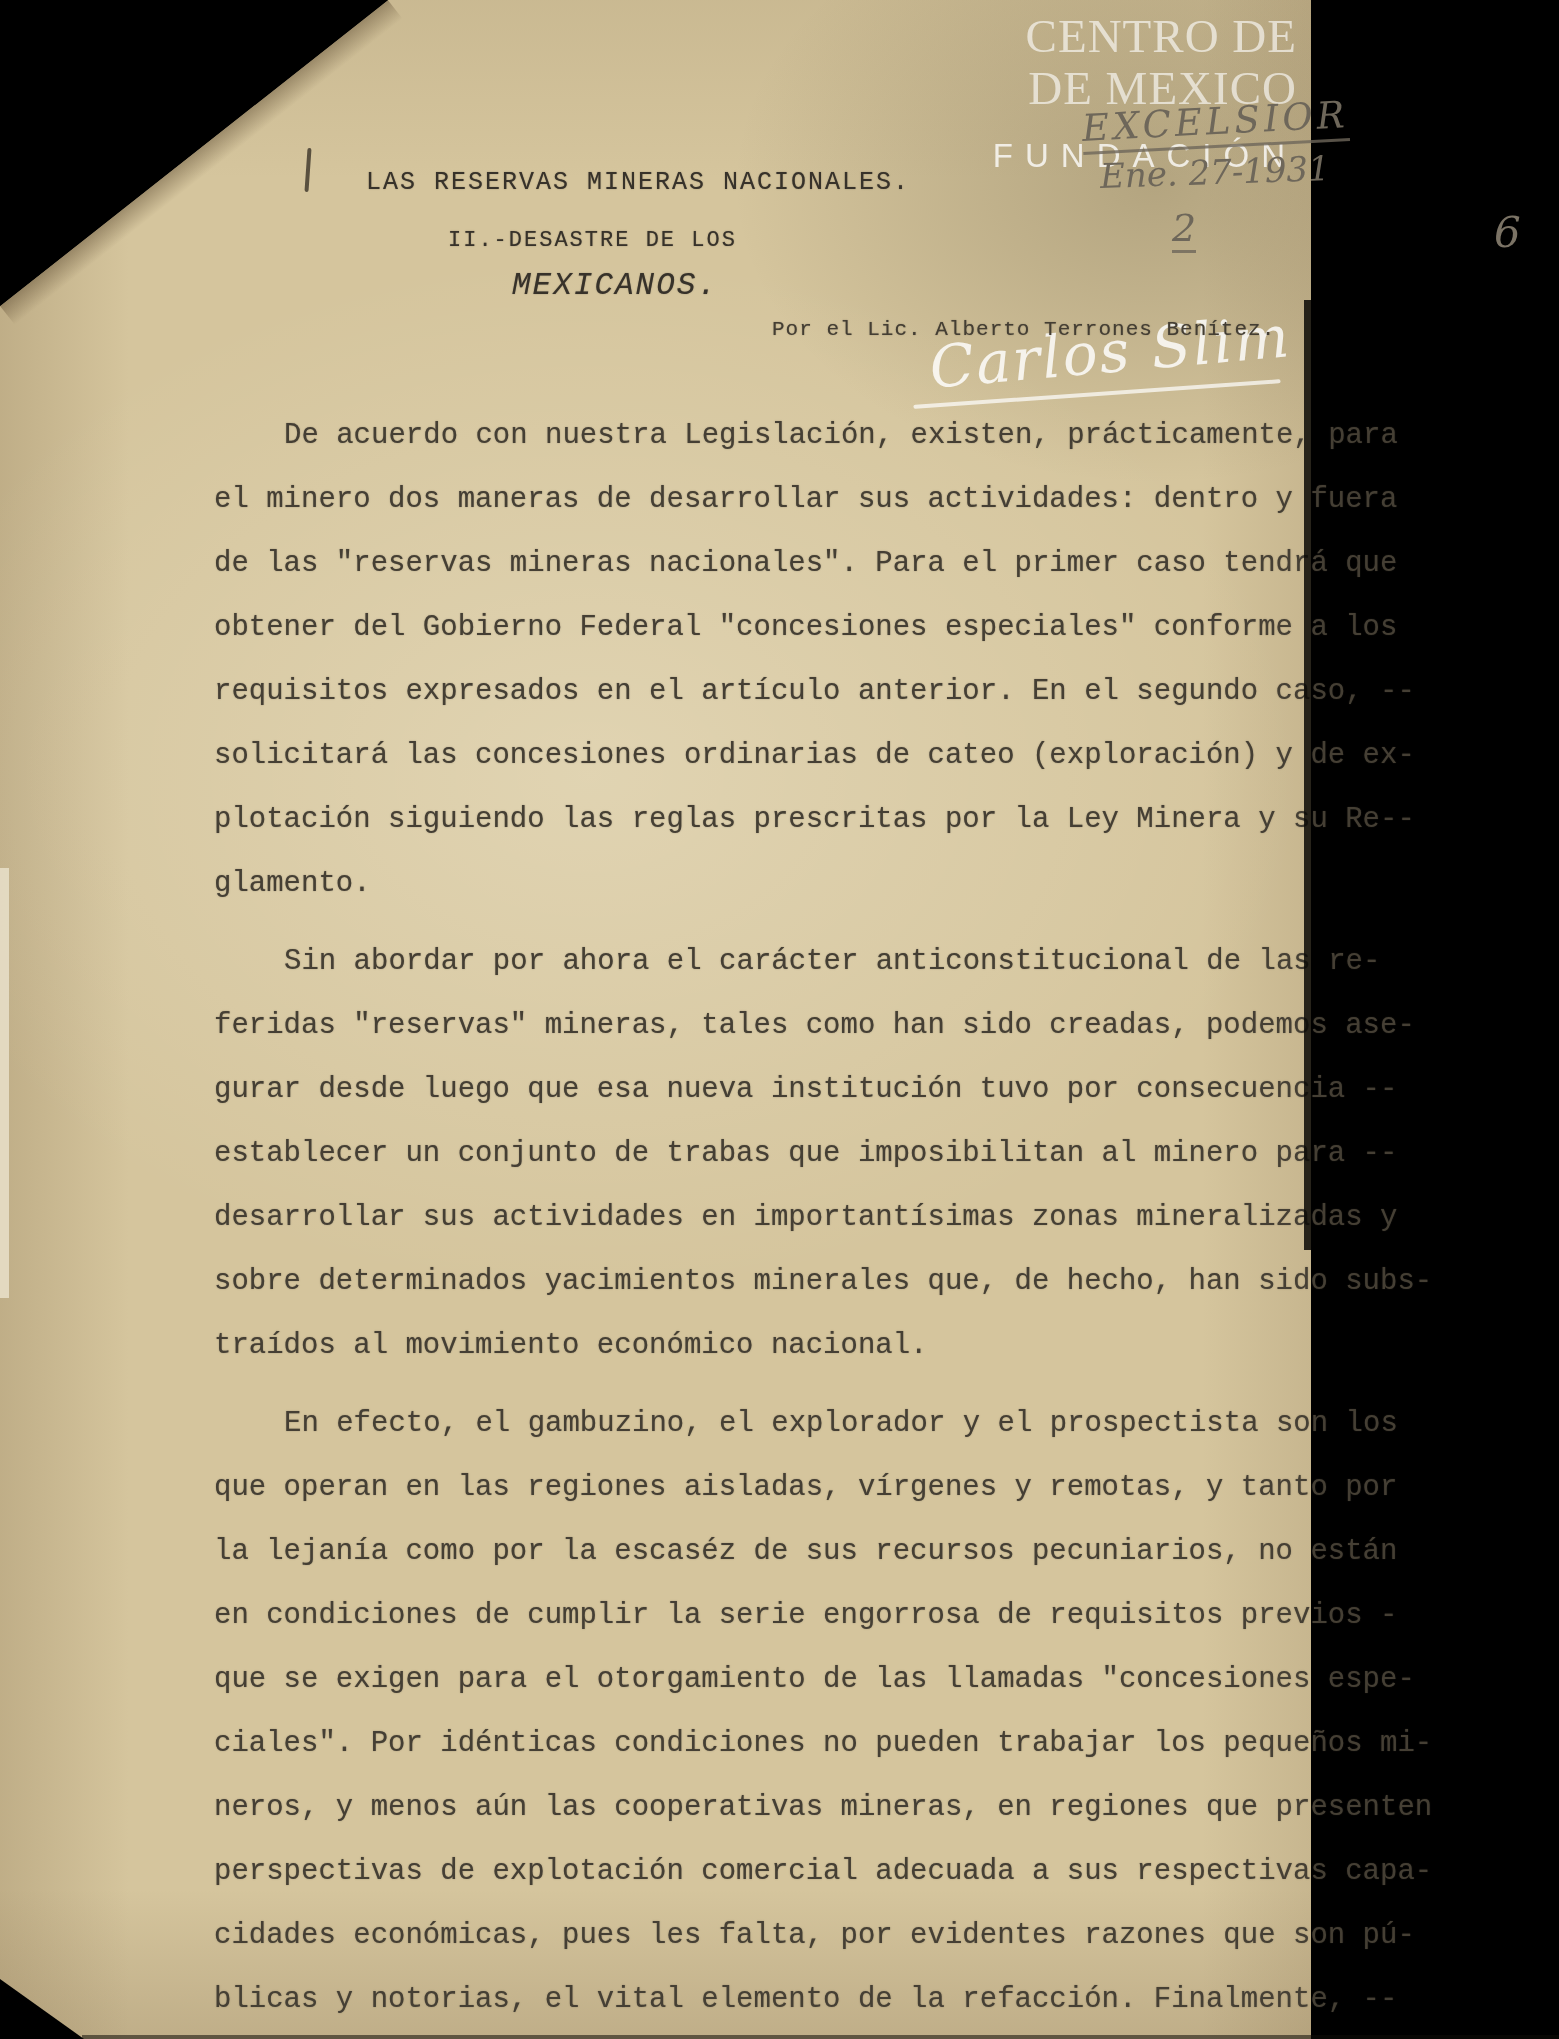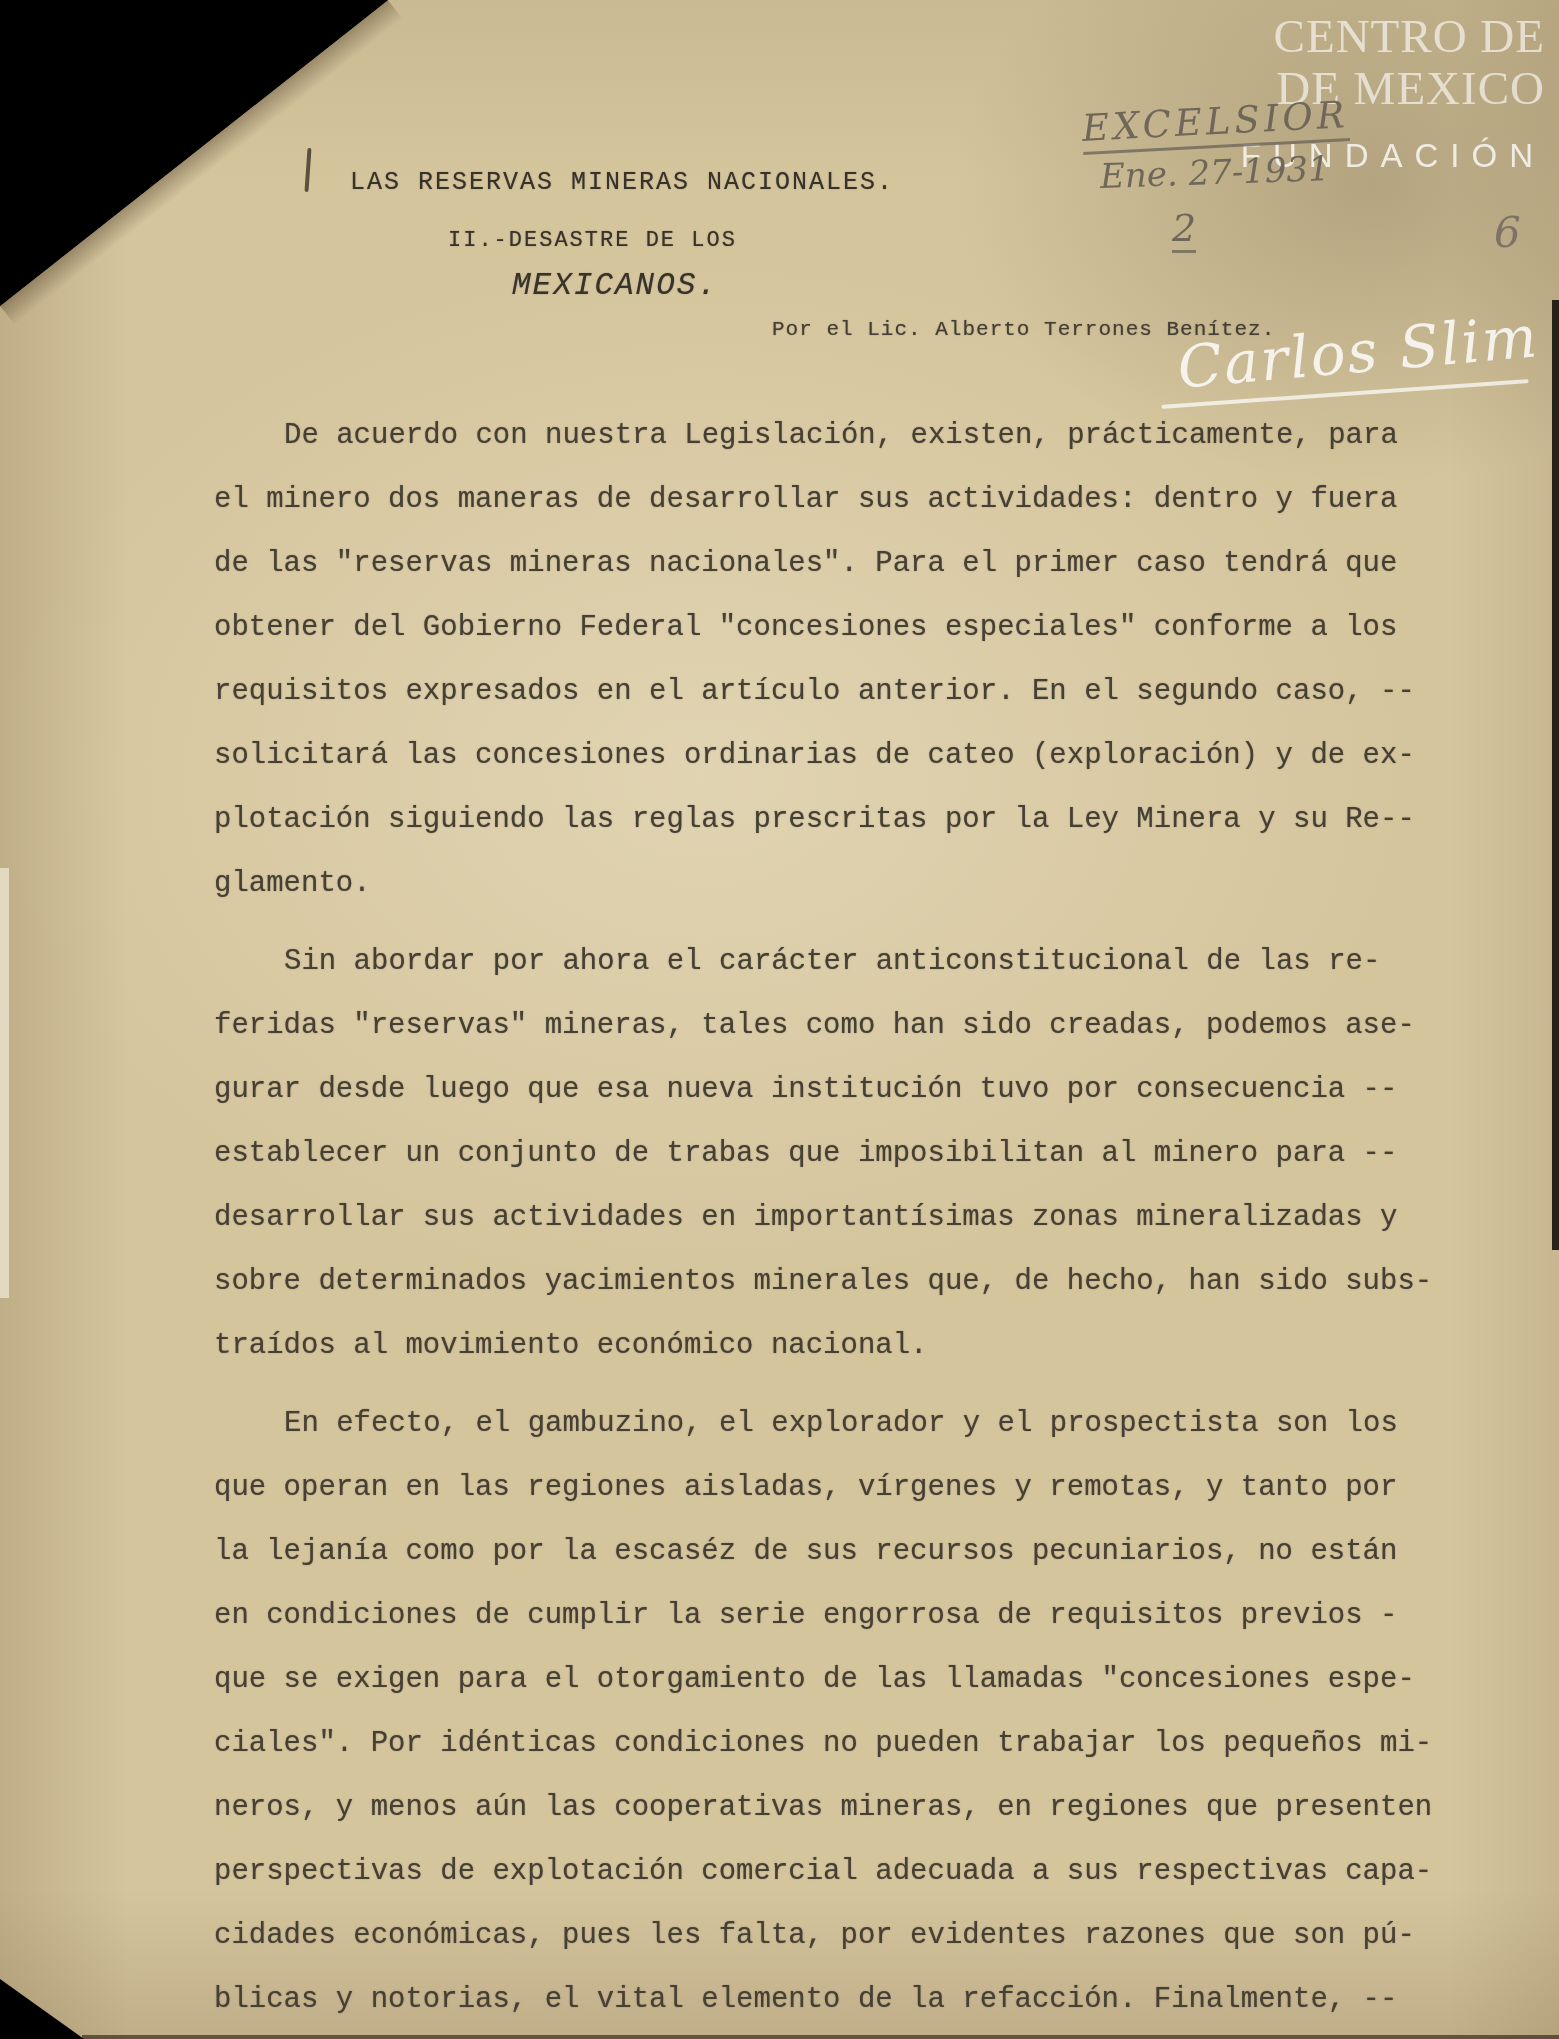--- a/index.html
+++ b/index.html
@@ -7,21 +7,21 @@
     padding: 0;
     background: #000;
     width: 1559px;
     height: 2039px;
     overflow: hidden;
     position: relative;
     font-family: "Liberation Mono", monospace;
   }
   .stage {
     position: absolute;
-    width: 1559px;
+    width: 1311px;
     height: 2039px;
     top: 0; left: 0;
     background: #000;
   }
   .paper {
     position: absolute;
     inset: 0;
     background:
       radial-gradient(1100px 800px at 45% 38%, rgba(255,250,232,0.28), rgba(255,250,232,0) 65%),
       radial-gradient(700px 500px at 88% 9%, rgba(92,80,52,0.28), rgba(92,80,52,0) 60%),
@@ -161,21 +161,21 @@
   }
 
   
   .typed {
     position: absolute;
     color: #443e33;
     text-shadow: 0 0 1.2px rgba(68,62,51,0.6);
     white-space: nowrap;
   }
   .doc-title {
-    left: 350px; top: 168px;
+    left: 366px; top: 168px;
     font-size: 25px;
     letter-spacing: 2px;
     color: #37322a;
   }
   .doc-subtitle1 {
     left: 448px; top: 228px;
     font-size: 22px;
     letter-spacing: 2px;
     color: #37322a;
   }

